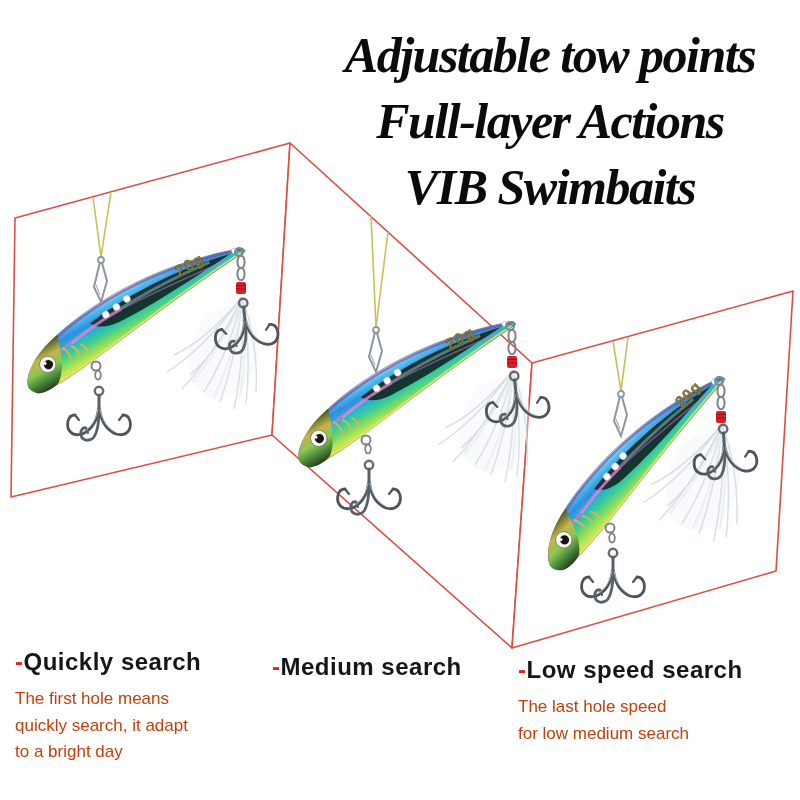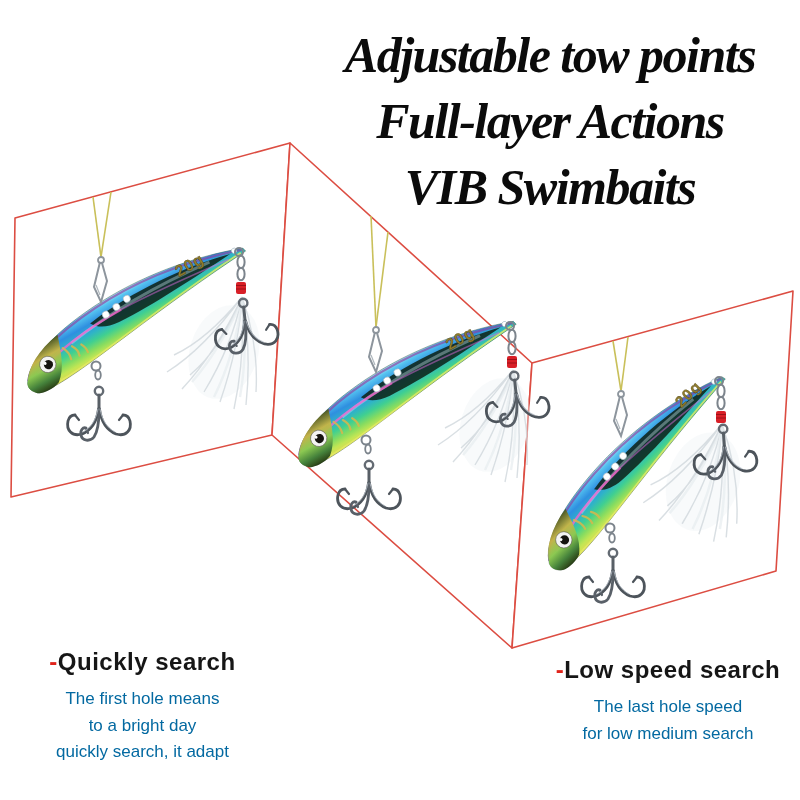--- a/index.html
+++ b/index.html
@@ -2,27 +2,27 @@
 <html><head>
 <meta charset="utf-8">
 <style>
   html,body{margin:0;padding:0;background:#ffffff;}
   .stage{position:relative;width:800px;height:800px;background:#ffffff;overflow:hidden;
          font-family:"Liberation Sans",sans-serif;}
   .art{position:absolute;left:0;top:0;}
   .title{position:absolute;left:290px;top:22px;width:520px;text-align:center;
          font-family:"Liberation Serif",serif;font-style:italic;font-weight:700;
          font-size:50px;line-height:66px;letter-spacing:-1.5px;color:#0b0b0b;}
-  .section{position:absolute;text-align:center;}
+  .section{position:absolute;text-align:left;}
   .sec1{left:15px;top:648px;width:255px;}
   .sec2{left:272px;top:653px;width:255px;}
-  .sec3{left:542px;top:656px;width:252px;}
+  .sec3{left:518px;top:656px;width:252px;}
   .heading{font-size:24px;font-weight:700;color:#161616;letter-spacing:0.5px;white-space:nowrap;}
   .dash{color:#e0241b;font-weight:700;}
-  .bodytext{margin-top:10px;font-size:17px;color:#0369a1;line-height:26.5px;}
+  .bodytext{margin-top:10px;font-size:17px;color:#c2410c;line-height:26.5px;}
   .bline{display:block;}
   .wlabel{font-family:"Liberation Sans",sans-serif;font-size:16px;font-weight:700;
           fill:#8f7c2c;letter-spacing:1px;stroke:#4a3c10;stroke-width:0.3px;}
   .wlabel3{font-size:15.5px;}
 </style>
 </head>
 <body>
 
 <div class="stage">
 
@@ -162,26 +162,27 @@
   <div class="title">
     <div>Adjustable tow points</div>
     <div>Full-layer Actions</div>
     <div>VIB Swimbaits</div>
   </div>
 
   <div class="section sec1">
     <div class="heading"><span class="dash">-</span><span>Quickly search</span></div>
     <div class="bodytext">
       <span class="bline">The first hole means</span>
+      <span class="bline">quickly search, it adapt</span>
       <span class="bline">to a bright day</span>
-      <span class="bline">quickly search, it adapt</span>
     </div>
   </div>
 
   <div class="section sec2">
+    <div class="heading"><span class="dash">-</span><span>Medium search</span></div>
   </div>
 
   <div class="section sec3">
     <div class="heading"><span class="dash">-</span><span>Low speed search</span></div>
     <div class="bodytext">
       <span class="bline">The last hole speed</span>
       <span class="bline">for low medium search</span>
     </div>
   </div>
 

